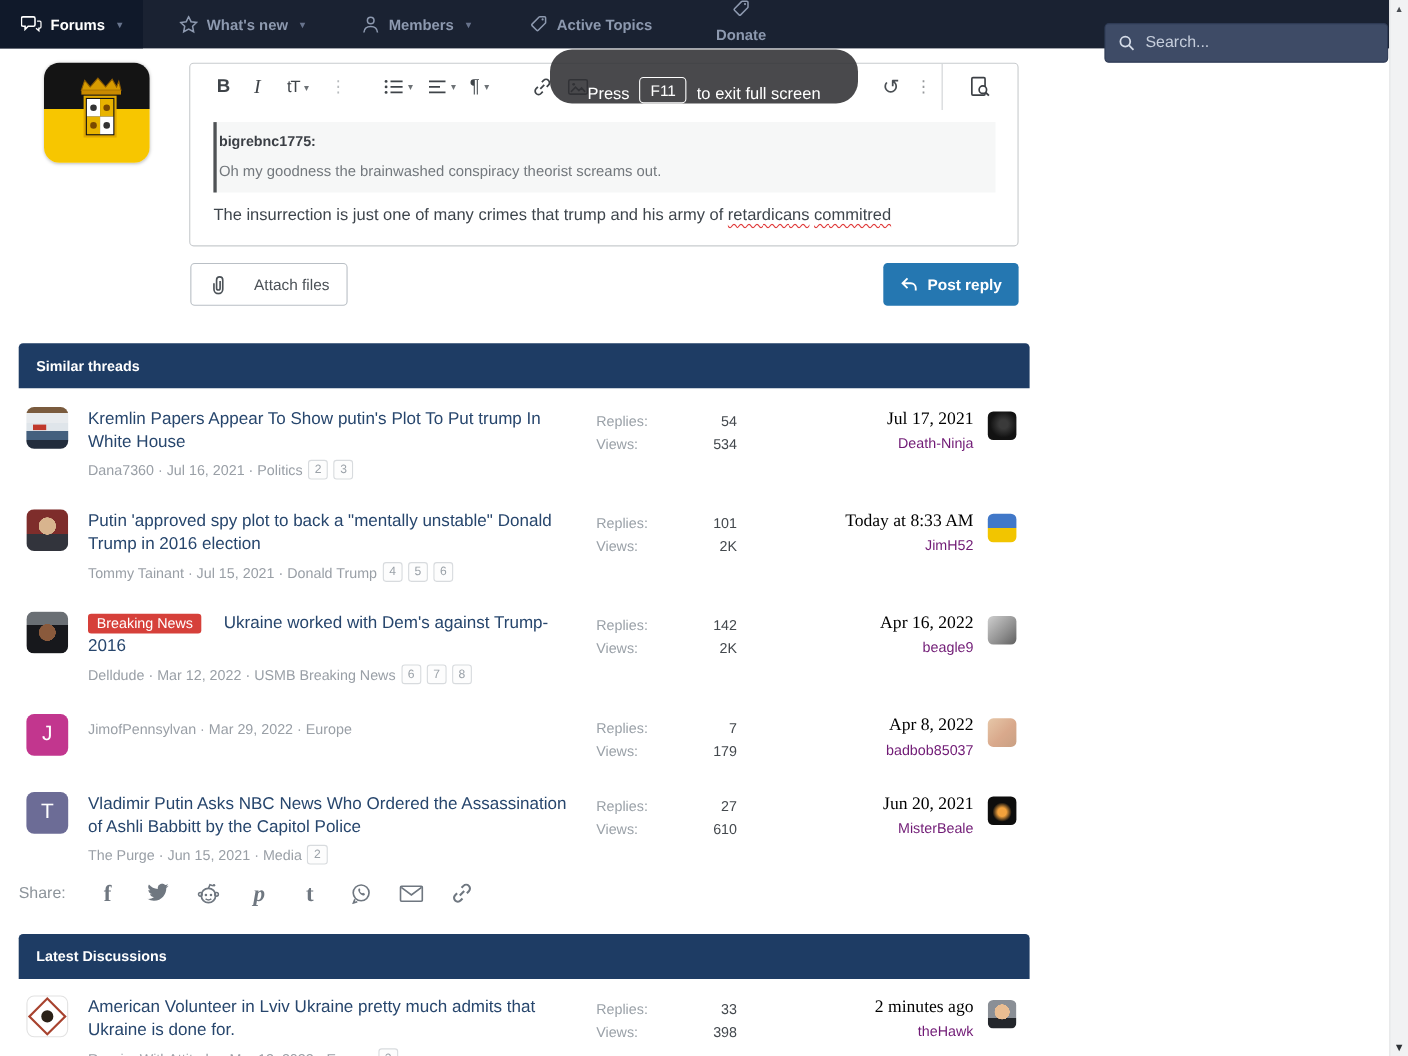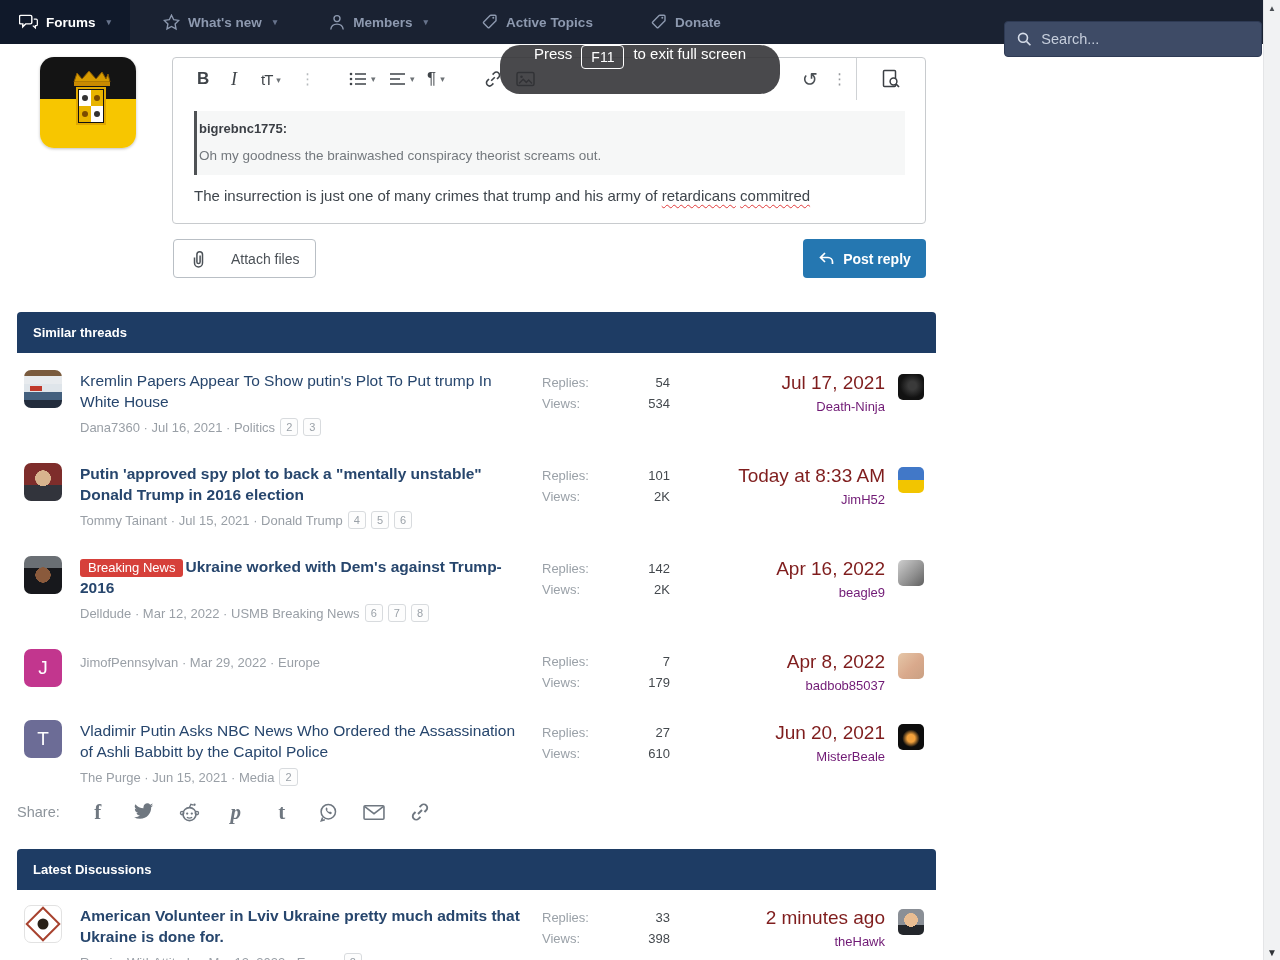--- a/index.html
+++ b/index.html
@@ -63,21 +63,21 @@
     padding:10px 2px 12px; }
   .quote-author { font-size:13px; font-weight:700; color:#3b3f45; }
   .quote-text { margin-top:12px; font-size:13.5px; color:#73787d; }
   .reply-line { margin:12px 20px 0 21px; font-size:15px; color:#3e454c; cursor:text; }
   .misspell { text-decoration:underline; text-decoration-style:wavy;
     text-decoration-color:#e03b3b; text-decoration-thickness:1px; text-underline-offset:3px; }
 
   
   .toast { position:absolute; left:500px; top:45px; width:280px; height:49px;
     background:rgba(48,48,51,0.88); color:#fff; z-index:50;
-    display:flex; align-items:flex-start; justify-content:center; gap:9px; font-size:15px;border-radius:20px; }
+    display:flex; align-items:flex-end; justify-content:center; gap:9px; font-size:15px;border-radius:20px; }
   .toast-key { border:1px solid #fff; border-radius:4px; padding:3px 9px; font-size:14px; }
 
   
   .attach-btn { position:absolute; left:173px; top:239px; height:39px; padding:0 16px;
     background:#fff; border:1px solid #b9bfc5; border-radius:4px;
     display:flex; align-items:center; gap:25px; color:#4b5157; font-size:14px; cursor:pointer; }
   .post-btn { position:absolute; left:803px; top:239px; width:123px; height:39px;
     background:#2577b1; border:none; border-radius:4px; color:#fff; font-weight:700;
     font-size:14px; display:flex; align-items:center; justify-content:center; gap:8px;
     cursor:pointer; font-family:"Liberation Sans",sans-serif; }
@@ -90,35 +90,35 @@
     color:#fff; font-size:13px; font-weight:700; display:flex; align-items:center;
     padding:0 16px; }
   .rows { padding:17px 12px 0 7px; }
   .t-row { display:flex; margin-bottom:27px; }
   .t-avatar { width:38px; height:38px; border-radius:7px; flex:0 0 auto; margin-right:18px;
     display:flex; align-items:center; justify-content:center; cursor:pointer;
     position:relative; overflow:hidden; }
   .t-avatar-letter { color:#fff; font-size:19px; }
   .t-main { width:462px; padding-right:12px; }
   .t-title { color:#27466d; font-size:15.5px; line-height:21px; }
-  [data-unread="true"] .t-title { font-weight:700; }
+  [data-unread="true"] .t-title { font-weight:400; }
   .badge-breaking { background:#d6403a; color:#fff; font-size:13px; padding:1px 8px 2px;
-    border-radius:3px; margin-right:2px; display:inline-block;text-align:center; }
+    border-radius:3px; margin-right:20px; display:inline-block;text-align:center; }
   .badge-breaking:empty { display:none; }
   .t-meta { margin-top:6px; font-size:13px; color:#999fa6; display:flex; align-items:center; }
   .pg { border:1px solid #d8dbde; color:#9aa1a8; font-size:11px; padding:0 5px;
     line-height:16px; border-radius:3px; background:#fdfdfd; margin-left:5px; cursor:pointer; }
   .pg:first-of-type { margin-left:10px; }
   .pg:empty { display:none; }
   .t-stats { display:flex; width:128px; flex:0 0 auto; font-size:13px; line-height:21px; padding-top:2px; }
   .t-stat-labels { width:58px; color:#9aa1a8; }
   .t-stat-values { flex:1; text-align:right; color:#44494e; }
   .t-last { flex:1; display:flex; justify-content:flex-end; gap:13px; padding-top:2px; }
   .t-last-text { text-align:right; }
-  .t-date { display:block; color:#7f1d1d; font-size:19px; }
+  .t-date { display:block; color:#000000; font-size:16px;font-family:Liberation Serif, serif; }
   .t-user { display:block; color:#701a75; font-size:13px; margin-top:5px; }
   .t-mini { width:26px; height:26px; border-radius:5px; flex:0 0 auto; margin-top:2px;
     cursor:pointer; }
 
   
   [data-avatar="poster"] { background:
     linear-gradient(180deg,#7a5b3e 0 15%,#e8ebee 15% 38%,#dfe5ea 38% 58%,#44607e 58% 80%,#222c3c 80%); }
   [data-avatar="poster"]::after { content:""; position:absolute; left:6px; top:16px;
     width:12px; height:5px; background:#c0392b; }
   [data-avatar="portrait"] { background:
@@ -181,21 +181,21 @@
     <span class="nav-caret">▾</span>
   </div>
   <div class="nav-item" style="margin-left:16px;">
     <svg width="16" height="16" viewBox="0 0 16 16">
         <path d="M8.8 1.2h4.2a1 1 0 011 1v4.2a1 1 0 01-.3.7l-6.4 6.4a1 1 0 01-1.4 0L1.7 9.3a1 1 0 010-1.4l6.4-6.4a1 1 0 01.7-.3z" fill="none" stroke="currentColor" stroke-width="1.4"></path>
         <circle cx="11.3" cy="3.7" r="1" fill="currentColor"></circle>
       </svg>
     <span>Active Topics</span>
 
   </div>
-  <div class="nav-item" style="margin-left:20px;">
+  <div class="nav-item" style="margin-left:20px;flex-direction:column;">
     <svg width="16" height="16" viewBox="0 0 16 16">
         <path d="M8.8 1.2h4.2a1 1 0 011 1v4.2a1 1 0 01-.3.7l-6.4 6.4a1 1 0 01-1.4 0L1.7 9.3a1 1 0 010-1.4l6.4-6.4a1 1 0 01.7-.3z" fill="none" stroke="currentColor" stroke-width="1.4"></path>
         <circle cx="11.3" cy="3.7" r="1" fill="currentColor"></circle>
       </svg>
     <span>Donate</span>
 
   </div>
   <div class="nav-search">
     <svg width="16" height="16" viewBox="0 0 16 16">
         <circle cx="6.7" cy="6.7" r="5" fill="none" stroke="#d5dce8" stroke-width="1.8"></circle>

